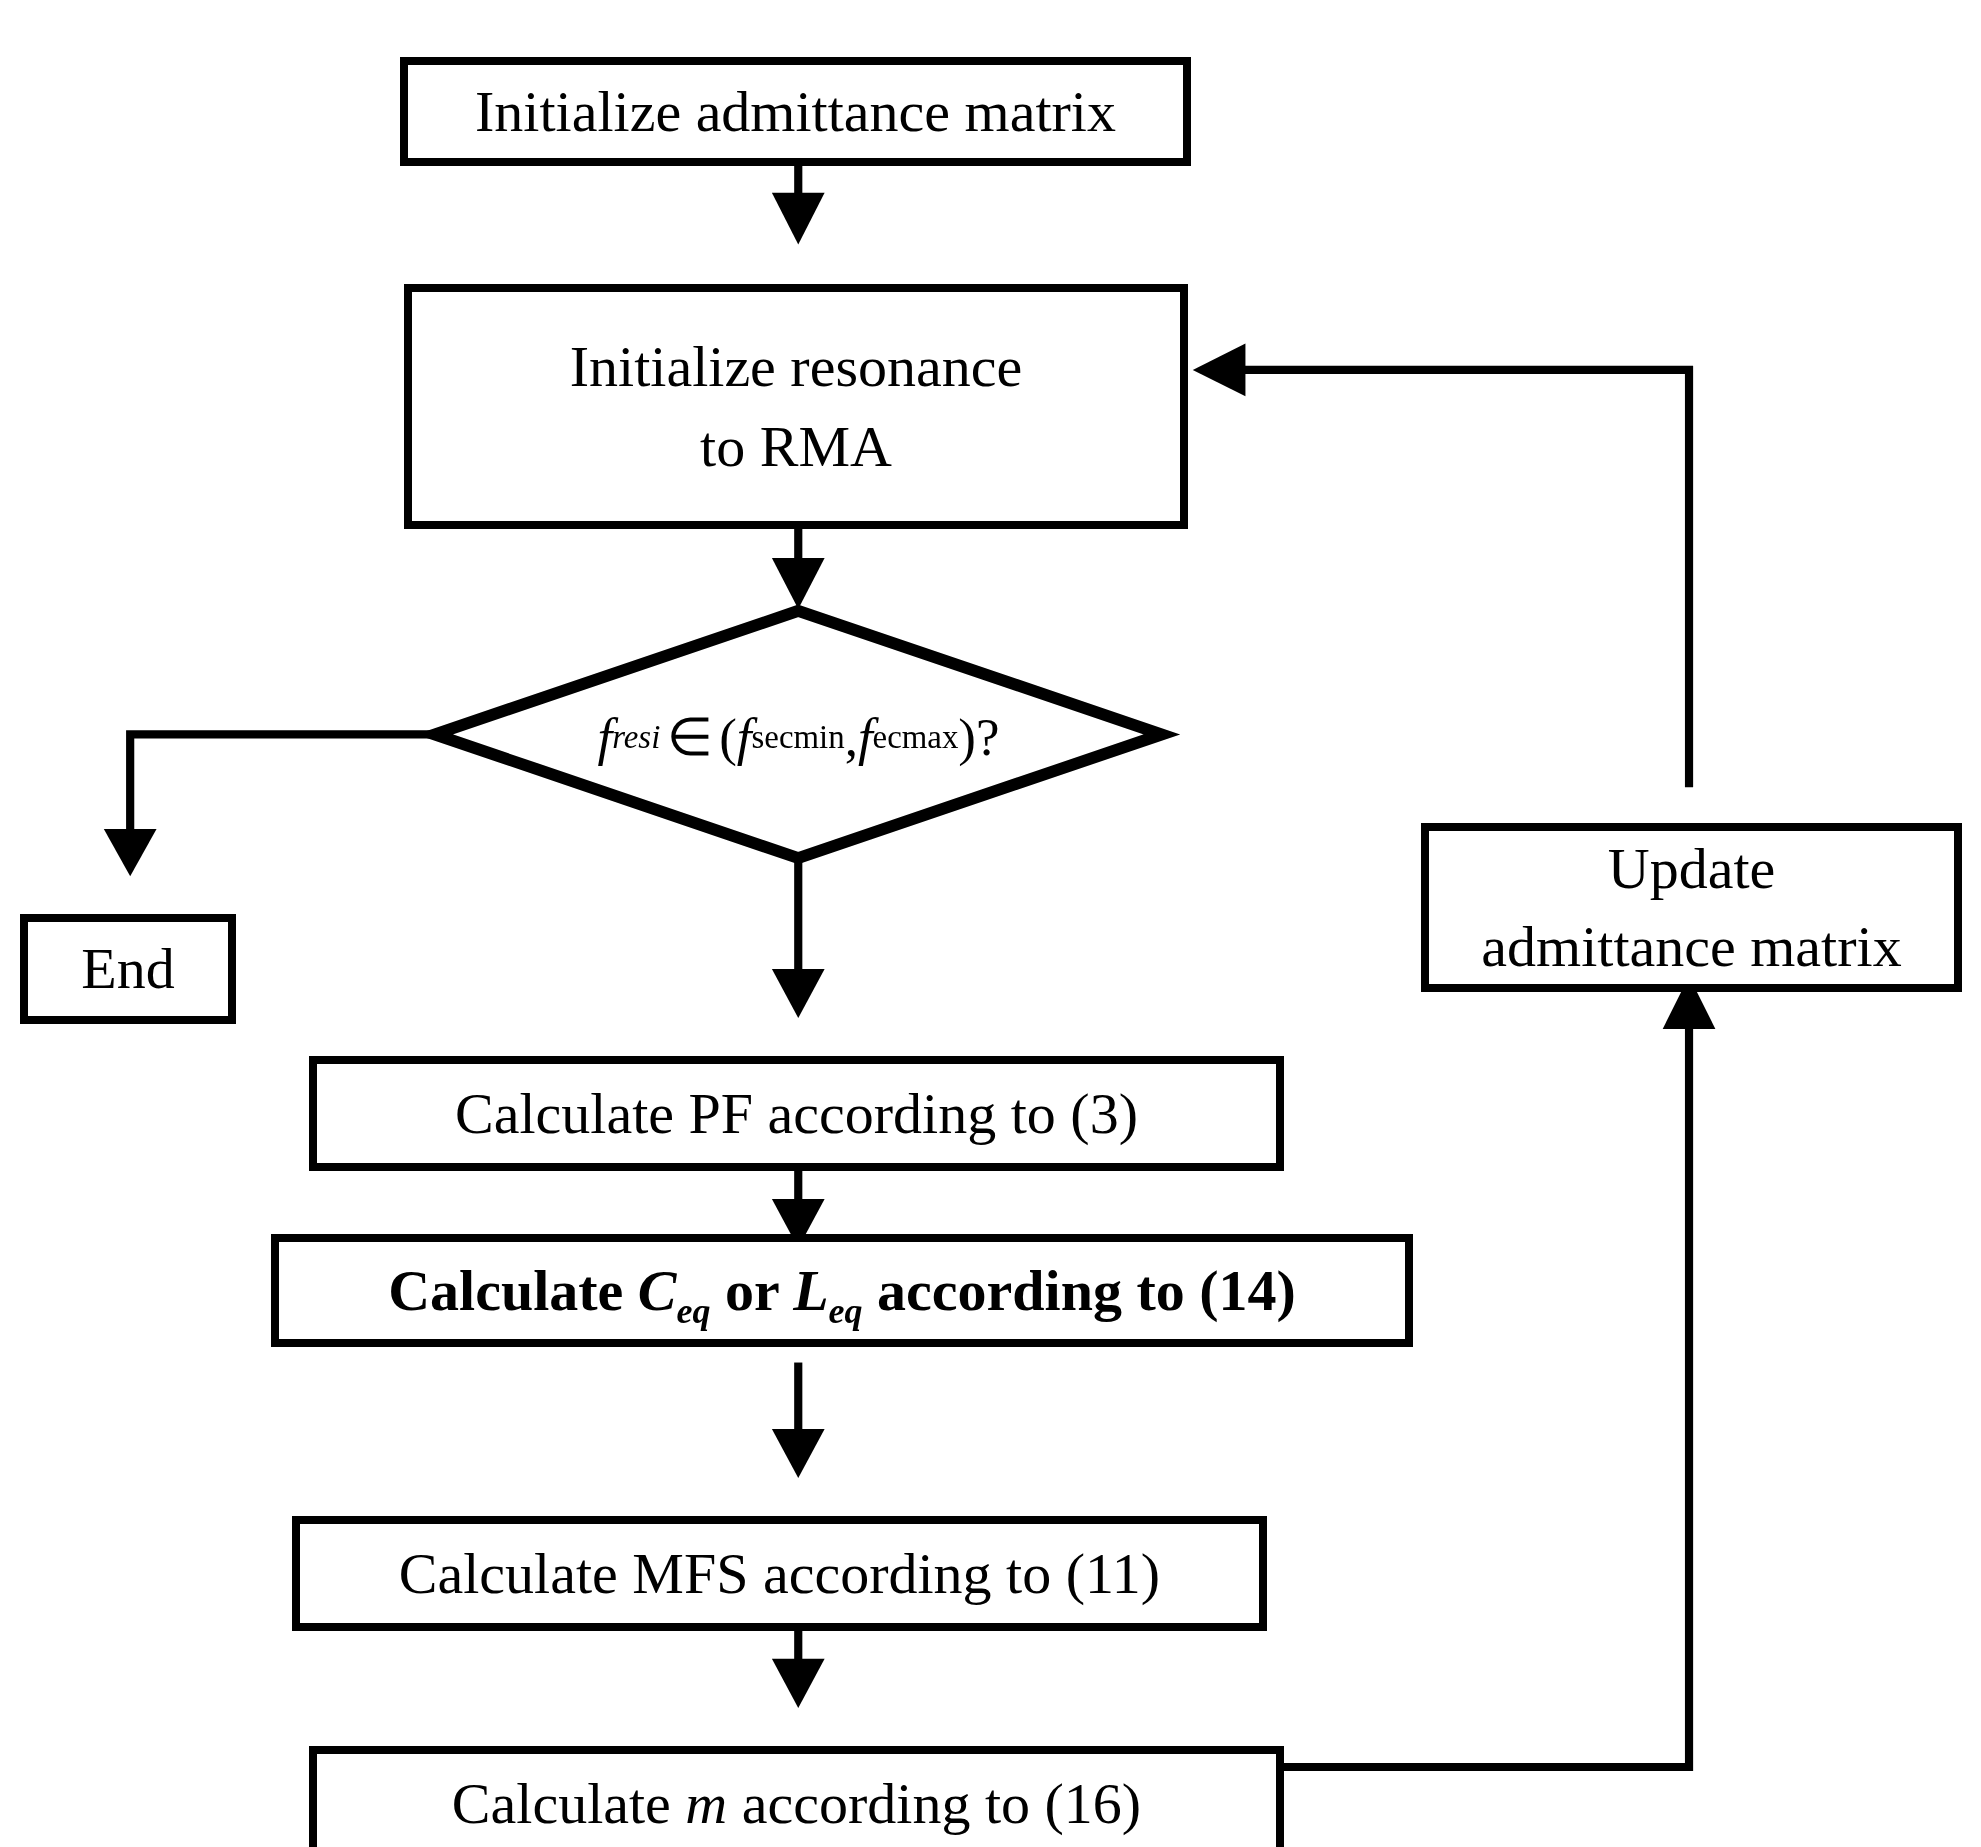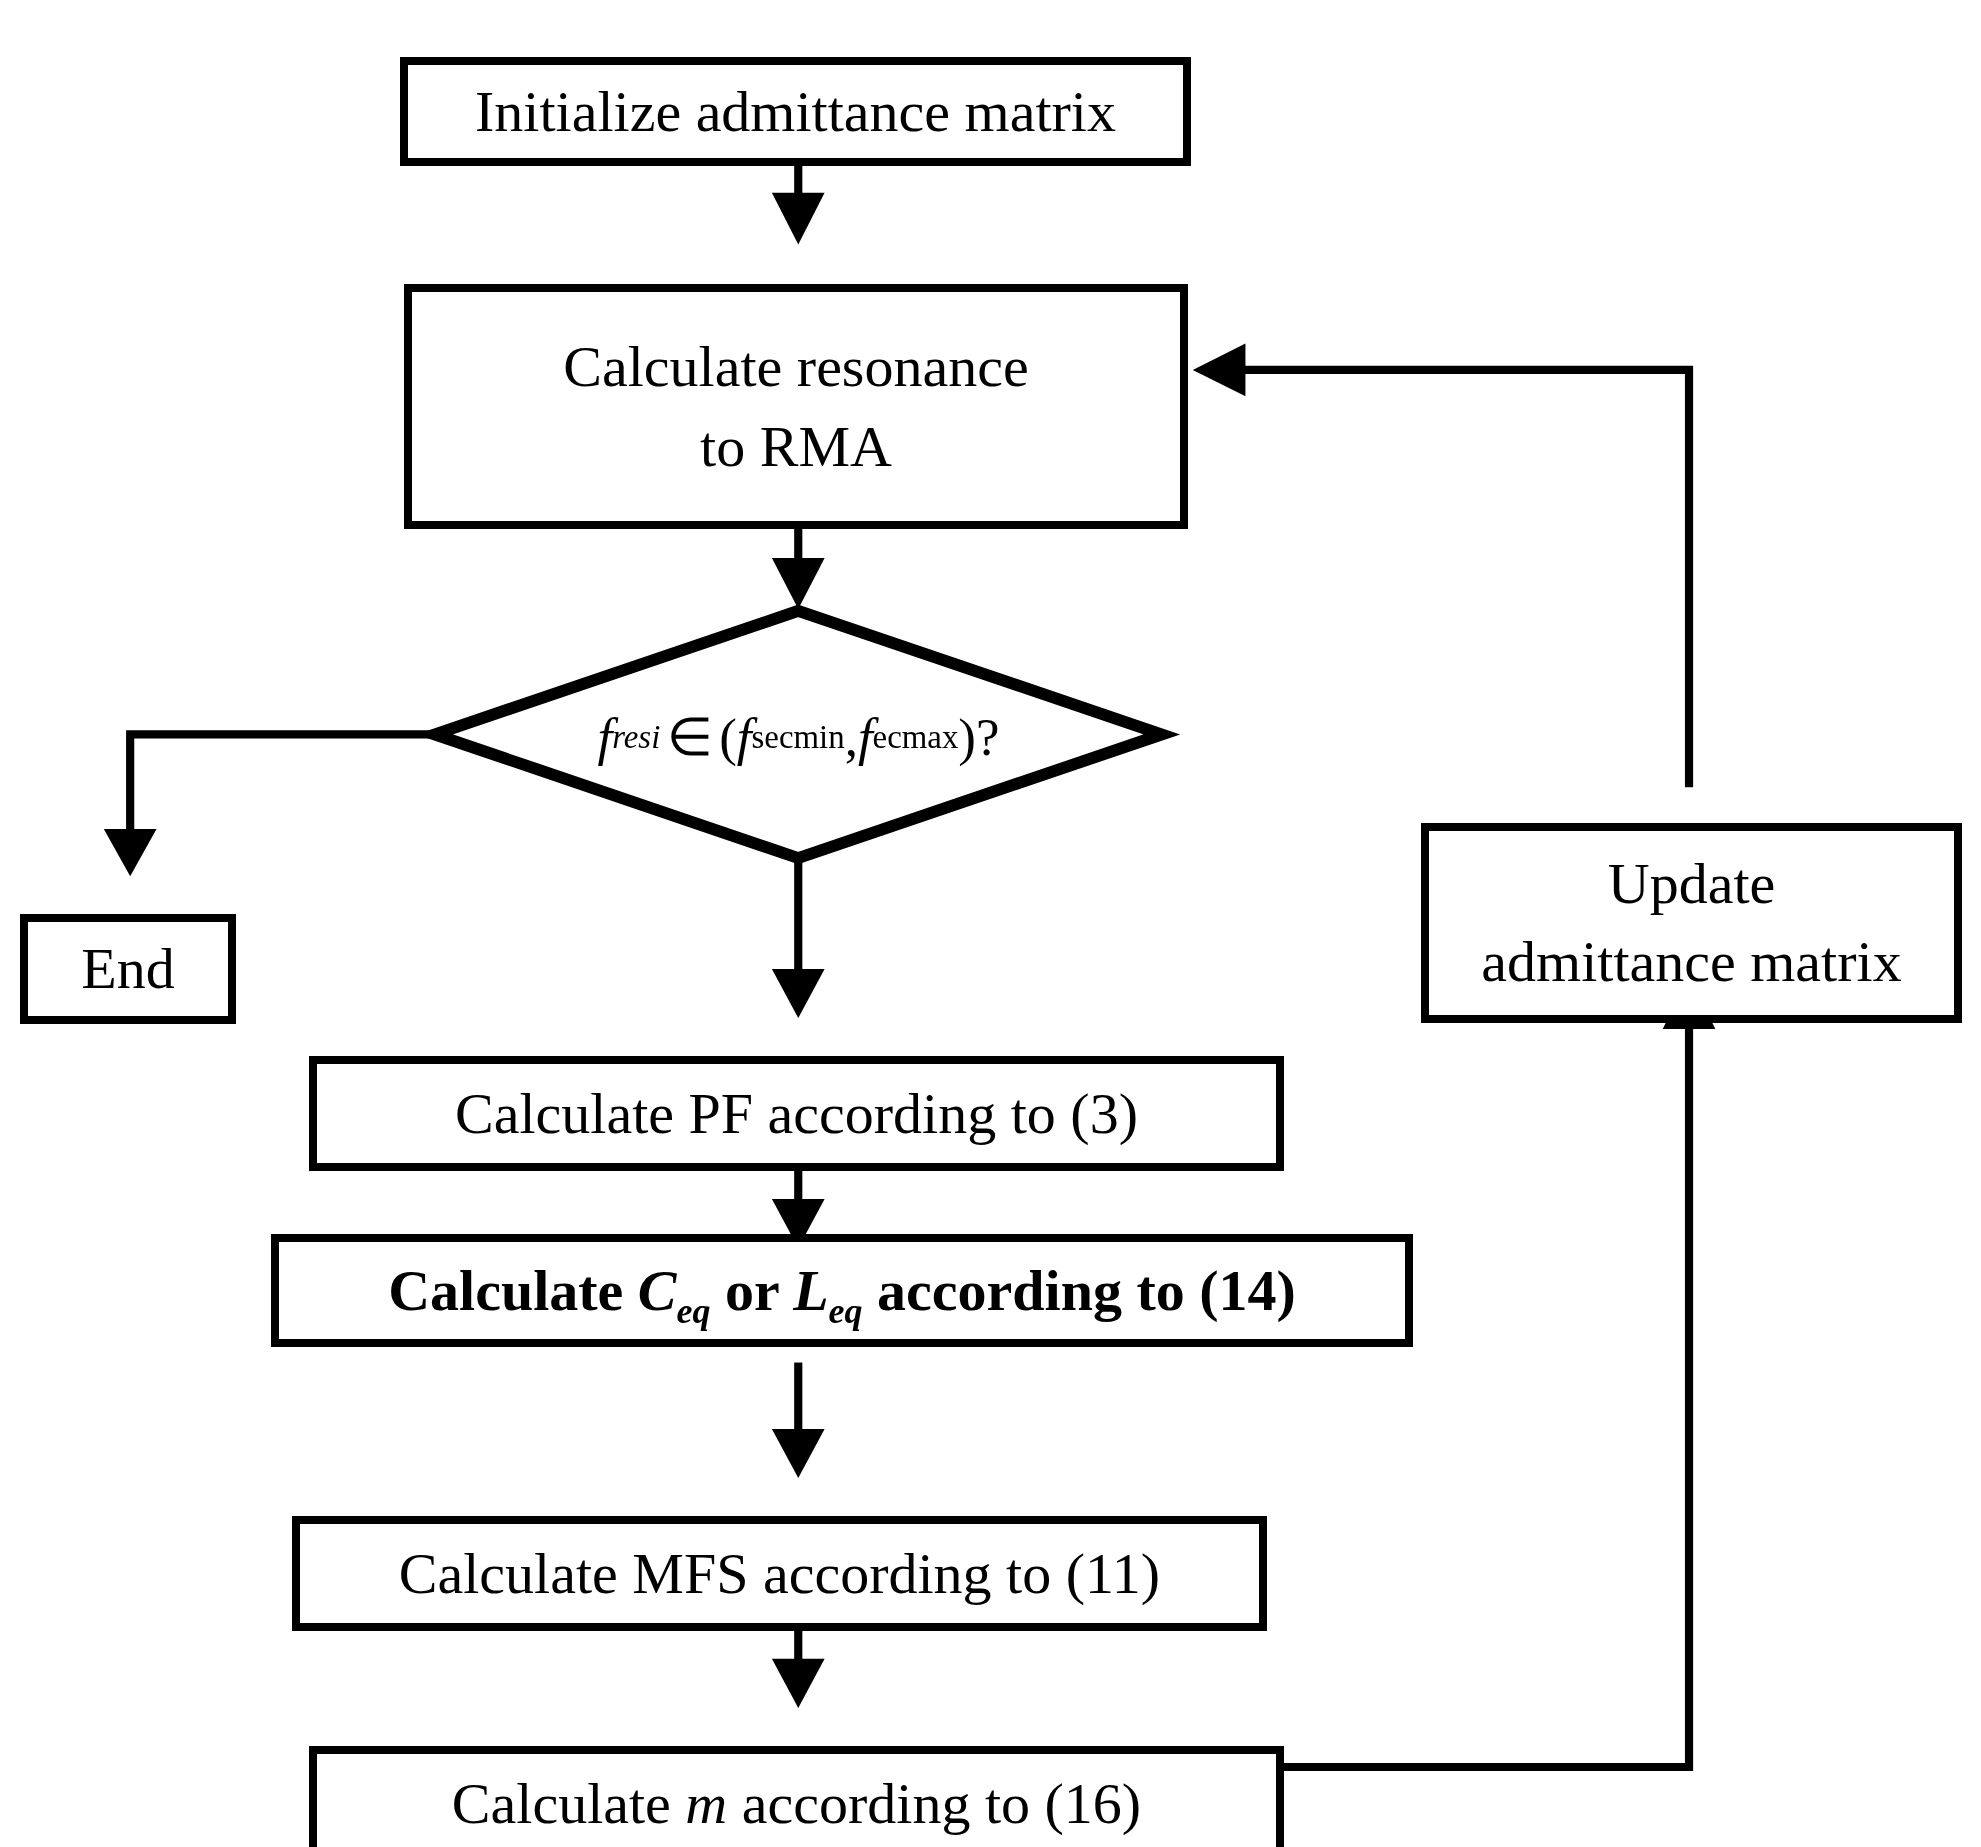--- a/index.html
+++ b/index.html
@@ -47,21 +47,21 @@
     margin-top: 36px;
   }
   .b-init { left: 400px; top: 21px;   width: 791px;  height: 109px; }
   .b-res  { left: 404px; top: 248px;  width: 784px;  height: 245px; }
   .b-res .bline { line-height: 80px; }
   .b-end  { left: 20px;  top: 878px;  width: 216px;  height: 110px; }
   .b-pf   { left: 309px; top: 1020px; width: 975px; height: 115px; }
   .b-ceq  { left: 271px; top: 1198px; width: 1142px; height: 113px; font-weight: bold; }
   .b-mfs  { left: 292px; top: 1480px; width: 975px; height: 115px; }
   .b-m    { left: 309px; top: 1710px; width: 975px; height: 115px; }
-  .b-upd  { left: 1421px; top: 787px; width: 541px;  height: 200px; }
+  .b-upd  { left: 1421px; top: 787px; width: 541px;  height: 169px; }
   .b-upd .bline { line-height: 78px; }
   .decision-text {
     position: absolute;
     left: 435px; top: 682px;
     width: 727px; height: 109px;
     display: flex;
     align-items: center;
     justify-content: center;
     font-size: 53px;
     white-space: nowrap;
@@ -107,21 +107,21 @@
     <polyline class="edge" points="1858,866 1858,407 1368,407"></polyline>
     <polygon class="arrowhead" points="1370,378 1370,436 1312,407"></polygon>
   </svg>
 
   <div class="box b-init">
     <span>Initialize admittance matrix</span>
   </div>
 
   <div class="box b-res">
     <div class="bline">
-      <span>Calculate resonance</span>
+      <span>Initialize resonance</span>
     </div>
     <div class="bline">
       <span>to RMA</span>
     </div>
   </div>
 
   <div class="decision-text">
     <span class="it">f</span>
       <sub class="it">resi</sub>
       <span class="sym-in">∈</span>

